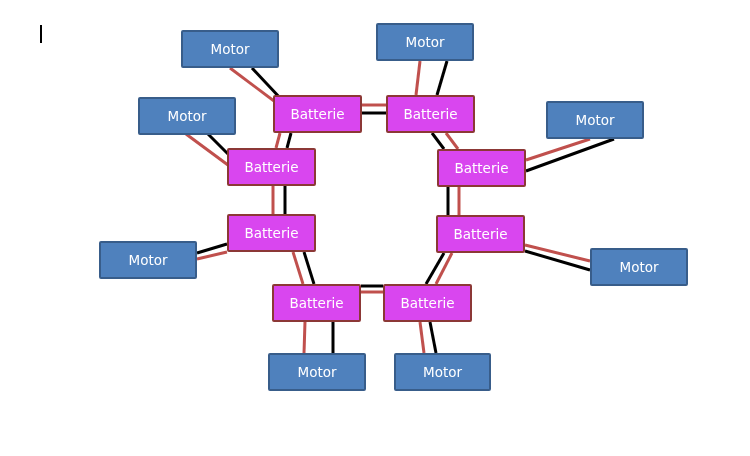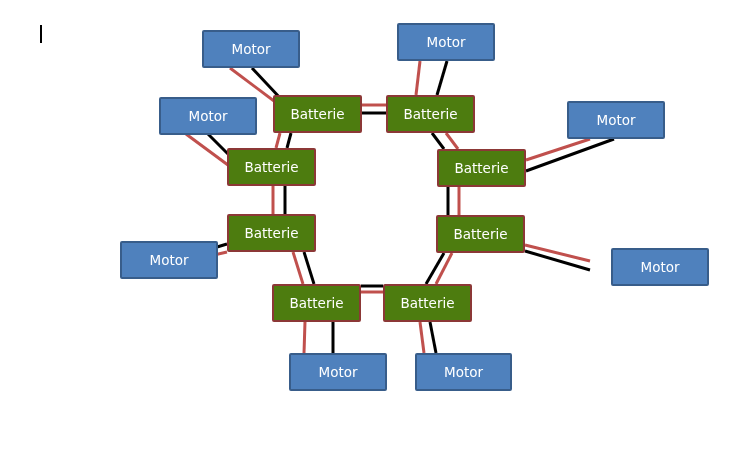--- a/index.html
+++ b/index.html
@@ -1,21 +1,21 @@
 <!DOCTYPE html>
 <html><head>
 <meta charset="utf-8">
 <style>
   html, body { margin:0; padding:0; background:#ffffff; }
   body { width:750px; height:456px; position:relative; overflow:hidden; font-family:"Liberation Sans", sans-serif; }
   #canvas { position:absolute; left:0; top:0; width:750px; height:456px; }
   .node { position:absolute; box-sizing:border-box; display:flex; align-items:center; justify-content:center;
           color:#ffffff; font-size:13.5px; font-family:"DejaVu Sans", sans-serif; border-radius:2px; }
-  .node.motor { background:#4f81bd; border:2px solid #385d8a;margin-left:21px; }
-  .node.battery { background:#4d7c0f; border:2px solid #8c3836; }
+  .node.motor { background:#4f81bd; border:2px solid #385d8a; }
+  .node.battery { background:#d946ef; border:2px solid #8c3836; }
   .cursor { position:absolute; left:40px; top:25px; width:2px; height:18px; background:#000; }
 </style>
 </head>
 <body>
 
 <div class="cursor"></div>
 <svg id="canvas">
     <line x1="230" y1="68" x2="278" y2="104" stroke="#c0504d" stroke-width="3"></line>
     <line x1="252" y1="68" x2="282" y2="100" stroke="#000000" stroke-width="3"></line>
     <line x1="420" y1="61" x2="416" y2="95" stroke="#c0504d" stroke-width="3"></line>

